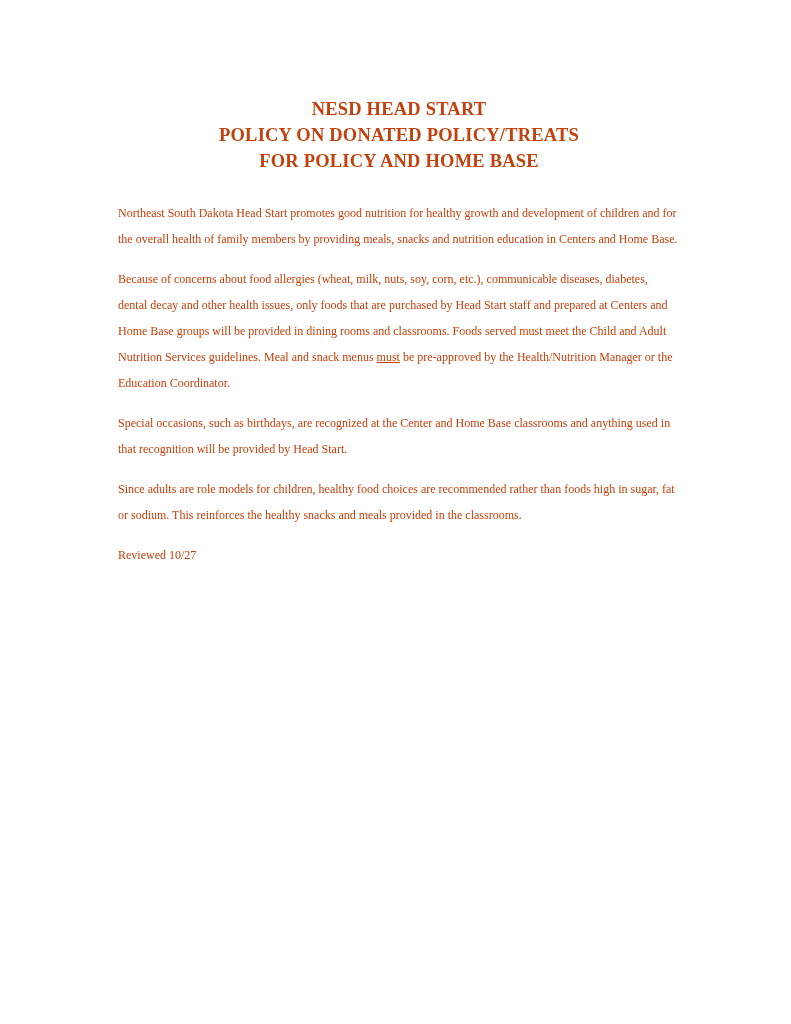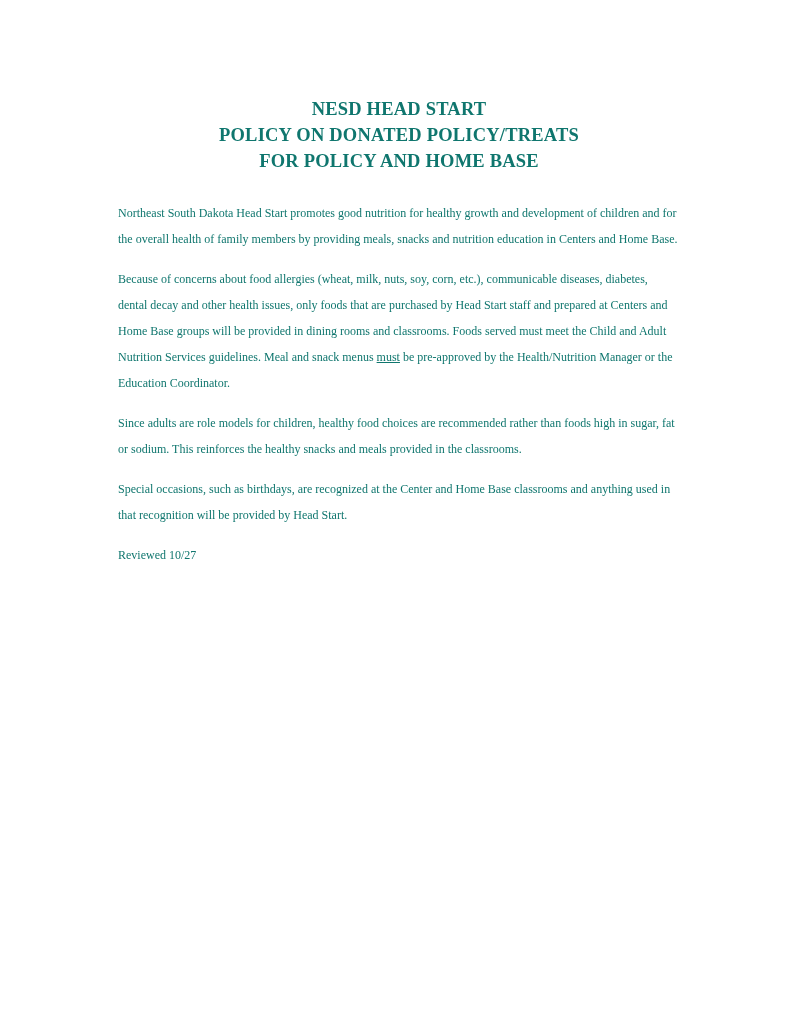--- a/index.html
+++ b/index.html
@@ -7,21 +7,21 @@
     padding: 0;
     background: #ffffff;
   }
   .page {
     position: relative;
     width: 791px;
     height: 1024px;
     background: #ffffff;
     overflow: hidden;
     font-family: "Liberation Serif", "DejaVu Serif", serif;
-    color: #0f766e;
+    color: #c2410c;
     -webkit-font-smoothing: antialiased;
   }
   .content {
     position: absolute;
     left: 118px;
     top: 96px;
     width: 562px;
   }
   .title {
     text-align: center;
@@ -53,21 +53,21 @@
       <div>NESD HEAD START</div>
       <div>POLICY ON DONATED POLICY/TREATS</div>
       <div>FOR POLICY AND HOME BASE</div>
     </div>
 
     <div class="body-text">
       <p>Northeast South Dakota Head Start promotes good nutrition for healthy growth and development of children and for the overall health of family members by providing meals, snacks and nutrition education in Centers and Home Base.</p>
 
       <p><span>Because of concerns about food allergies (wheat, milk, nuts, soy, corn, etc.), communicable diseases, diabetes, dental decay and other health issues, only foods that are purchased by Head Start staff and prepared at Centers and Home Base groups will be provided in dining rooms and classrooms. Foods served must meet the Child and Adult Nutrition Services guidelines. Meal and snack menus </span><span class="u">must</span><span> be pre-approved by the Health/Nutrition Manager or the Education Coordinator.</span></p>
 
+      <p>Special occasions, such as birthdays, are recognized at the Center and Home Base classrooms and anything used in that recognition will be provided by Head Start.</p>
+
       <p>Since adults are role models for children, healthy food choices are recommended rather than foods high in sugar, fat or sodium. This reinforces the healthy snacks and meals provided in the classrooms.</p>
-
-      <p>Special occasions, such as birthdays, are recognized at the Center and Home Base classrooms and anything used in that recognition will be provided by Head Start.</p>
 
       <p class="review">Reviewed 10/27</p>
     </div>
 
   </div>
 </div>
 
 </body></html>

